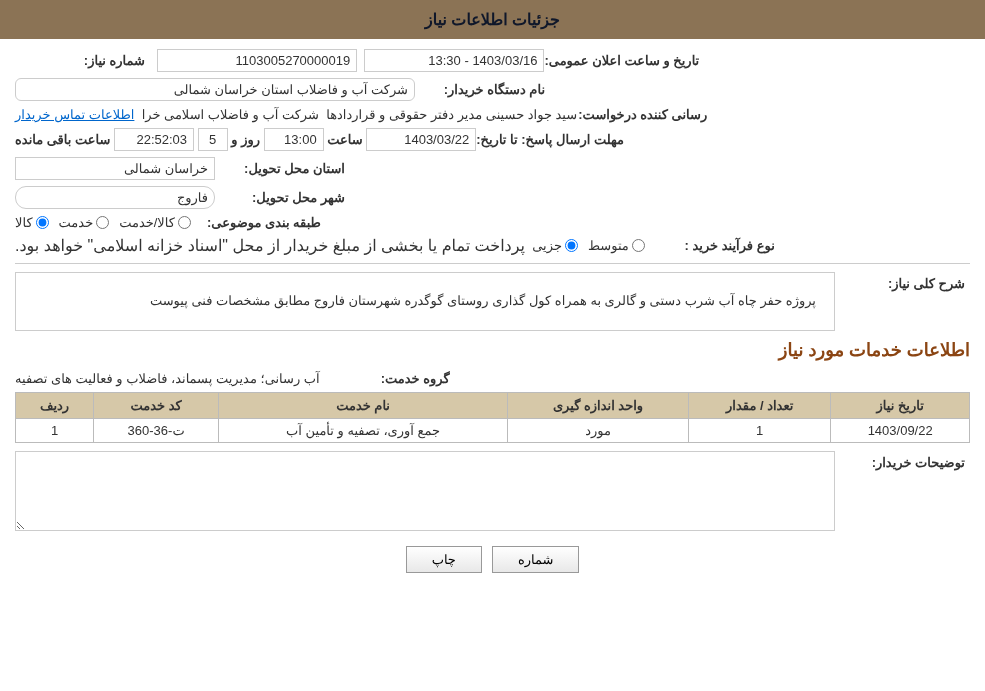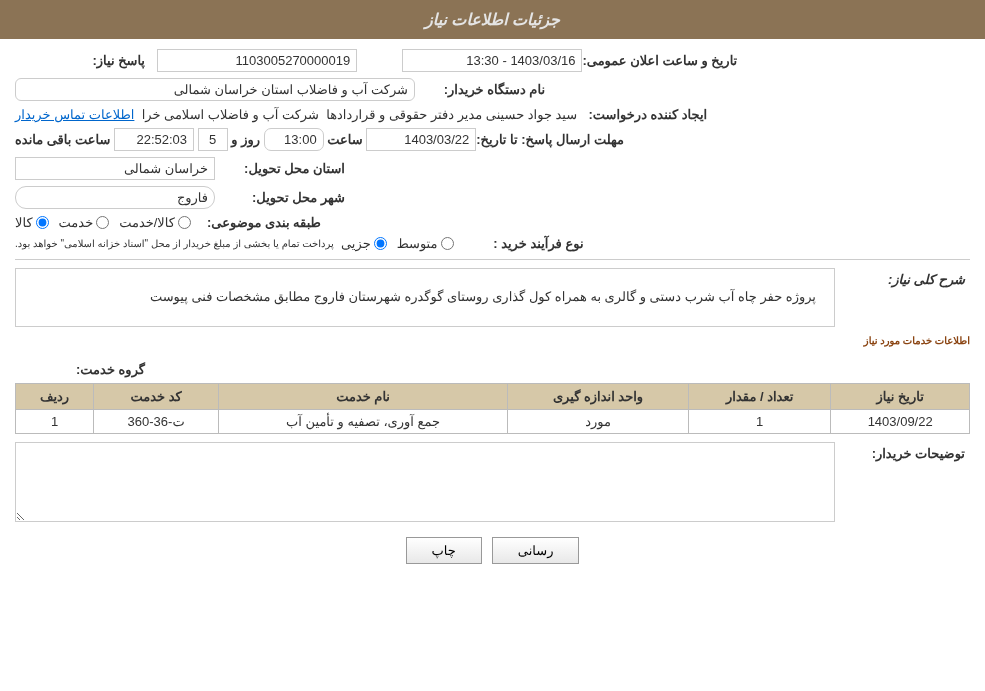--- a/index.html
+++ b/index.html
@@ -11,26 +11,25 @@
       color: #333;
     }
     .page-wrapper {
       max-width: 985px;
       margin: 0 auto;
       background: #fff;
       min-height: 691px;
     }
     .header-bar {
       background: #8B7355;
-      color: #e5e5e5;
+      color: #0f172a;
       text-align: center;
       padding: 10px 0;
       font-size: 16px;
       font-weight: bold;
-      font-style: italic;
     }
     .content {
       padding: 10px 15px;
     }
     .form-row {
       display: flex;
       align-items: center;
       margin-bottom: 6px;
       justify-content: flex-end;
     }
@@ -50,22 +49,22 @@
       min-width: 80px;
     }
     .link-text {
       color: #0066cc;
       cursor: pointer;
       text-decoration: underline;
     }
     .section-title {
       color: #8B4513;
       font-weight: bold;
-      font-size: 10px;
-      margin: 8px 0 16px 0;
+      font-size: 18px;
+      margin: 8px 0 10px 0;
       text-align: right;
     }
     .description-box {
       border: 1px solid #ccc;
       background: #fff;
       padding: 18px;
       min-height: 50px;
       text-align: right;
       line-height: 1.6;
       width: 100%;
@@ -145,48 +144,48 @@
 <div class="page-wrapper">
 
   <div class="header-bar">
     <span>جزئیات اطلاعات نیاز</span>
   </div>
 
   <div class="content">
 
     <div class="form-row">
       <span class="label">تاریخ و ساعت اعلان عمومی:</span>
-      <div class="value-box" style="min-width:180px;margin-left:38px;">1403/03/16 - 13:30</div>
+      <div class="value-box" style="min-width:180px;">1403/03/16 - 13:30</div>
       &nbsp;&nbsp;
       <div class="value-box" style="min-width:200px;">1103005270000019</div>
       &nbsp;&nbsp;
-      <span class="label">پاسخ نیاز:</span>
+      <span class="label">شماره نیاز:</span>
     </div>
 
     <div class="form-row">
       <span class="label">نام دستگاه خریدار:</span>
       <div class="value-box" style="min-width:400px;border-radius:6px;">شرکت آب و فاضلاب استان خراسان شمالی</div>
     </div>
 
     <div class="form-row">
-      <span class="label">ایجاد کننده درخواست:</span>
+      <span class="label">رسانی کننده درخواست:</span>
       <span>سید جواد حسینی مدیر دفتر حقوقی و قراردادها</span>
       &nbsp;&nbsp;
       <span>شرکت آب و فاضلاب اسلامی خرا</span>
       &nbsp;&nbsp;
       <span class="link-text">اطلاعات تماس خریدار</span>
     </div>
 
     <div class="form-row">
       <span class="label">مهلت ارسال پاسخ: تا تاریخ:</span>
       <div class="value-box" style="min-width:110px;">1403/03/22</div>
       &nbsp;
       <span class="small-label">ساعت</span>
       &nbsp;
-      <div class="value-box" style="min-width:60px;border-radius:7px;">13:00</div>
+      <div class="value-box" style="min-width:60px;">13:00</div>
       &nbsp;
       <span class="small-label">روز و</span>
       &nbsp;
       <div class="value-box" style="min-width:30px; text-align:center;">5</div>
       &nbsp;
       <div class="value-box" style="min-width:80px;">22:52:03</div>
       &nbsp;
       <span class="small-label">ساعت باقی مانده</span>
     </div>
 
@@ -224,34 +223,35 @@
         <div class="radio-item">
           <input type="radio" name="purchase_type" style="">
           <span>متوسط</span>
         </div>
         <div class="radio-item">
           <input type="radio" name="purchase_type" checked="" style="">
           <span>جزیی</span>
         </div>
       </div>
       &nbsp;&nbsp;
-      <span style="font-size:10px; color:#333;">پرداخت تمام یا بخشی از مبلغ خریدار از محل "اسناد خزانه اسلامی" خواهد بود.</span>
+      <span style="font-size:16px; color:#333;">پرداخت تمام یا بخشی از مبلغ خریدار از محل "اسناد خزانه اسلامی" خواهد بود.</span>
     </div>
 
     <hr class="divider">
 
     <div class="form-row" style="align-items:flex-start;">
-      <span class="label" style="margin-top:4px;font-style:italic;">شرح کلی نیاز:</span>
+      <span class="label" style="margin-top:4px;">شرح کلی نیاز:</span>
       <div class="description-box" style="flex:1;">پروژه حفر چاه آب شرب دستی و گالری به همراه کول گذاری روستای گوگدره شهرستان فاروج مطابق مشخصات فنی پیوست</div>
     </div>
 
     <div class="section-title">اطلاعات خدمات مورد نیاز</div>
 
     <div class="form-row">
       <span class="label">گروه خدمت:</span>
+      <span>آب رسانی؛ مدیریت پسماند، فاضلاب و فعالیت های تصفیه</span>
     </div>
 
     <table class="service-table">
       <thead>
         <tr>
           <th>تاریخ نیاز</th>
           <th>تعداد / مقدار</th>
           <th>واحد اندازه گیری</th>
           <th>نام خدمت</th>
           <th>کد خدمت</th>
@@ -269,18 +269,18 @@
       </tr>
         </tbody>
     </table>
 
     <div class="form-row" style="align-items:flex-start;">
       <span class="label" style="margin-top:4px;">توضیحات خریدار:</span>
       <textarea class="textarea-box" style="flex: 1 1 0%;"></textarea>
     </div>
 
     <div class="button-row">
-      <button class="btn btn-back">رسانی</button>
+      <button class="btn btn-back">شماره</button>
       <button class="btn btn-print">چاپ</button>
     </div>
 
   </div>
 </div>
 
 </body></html>

